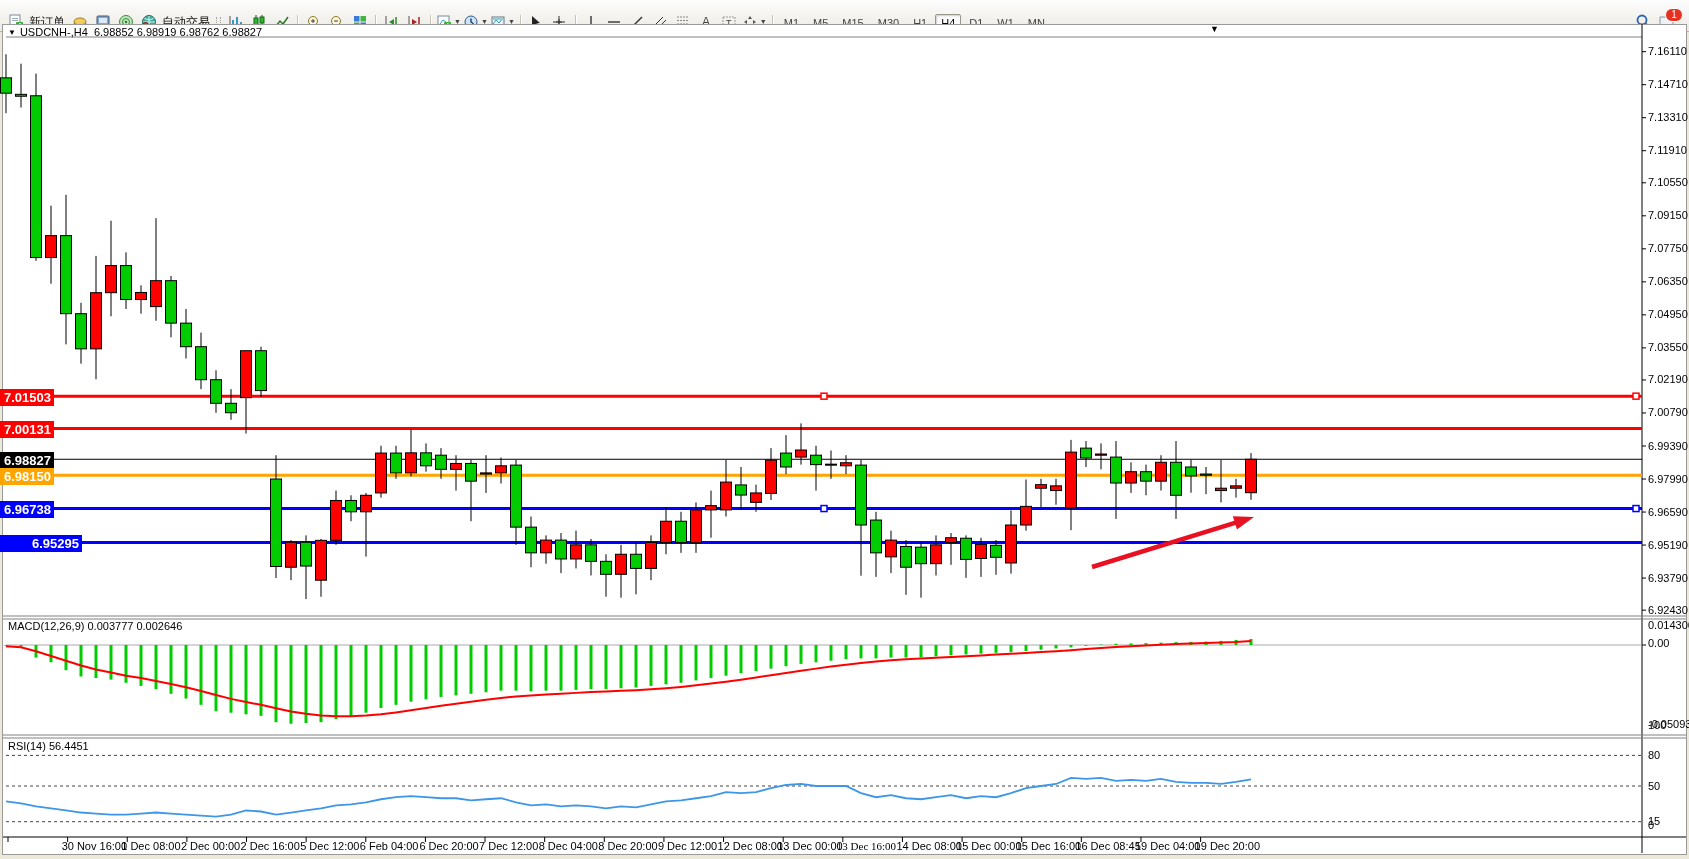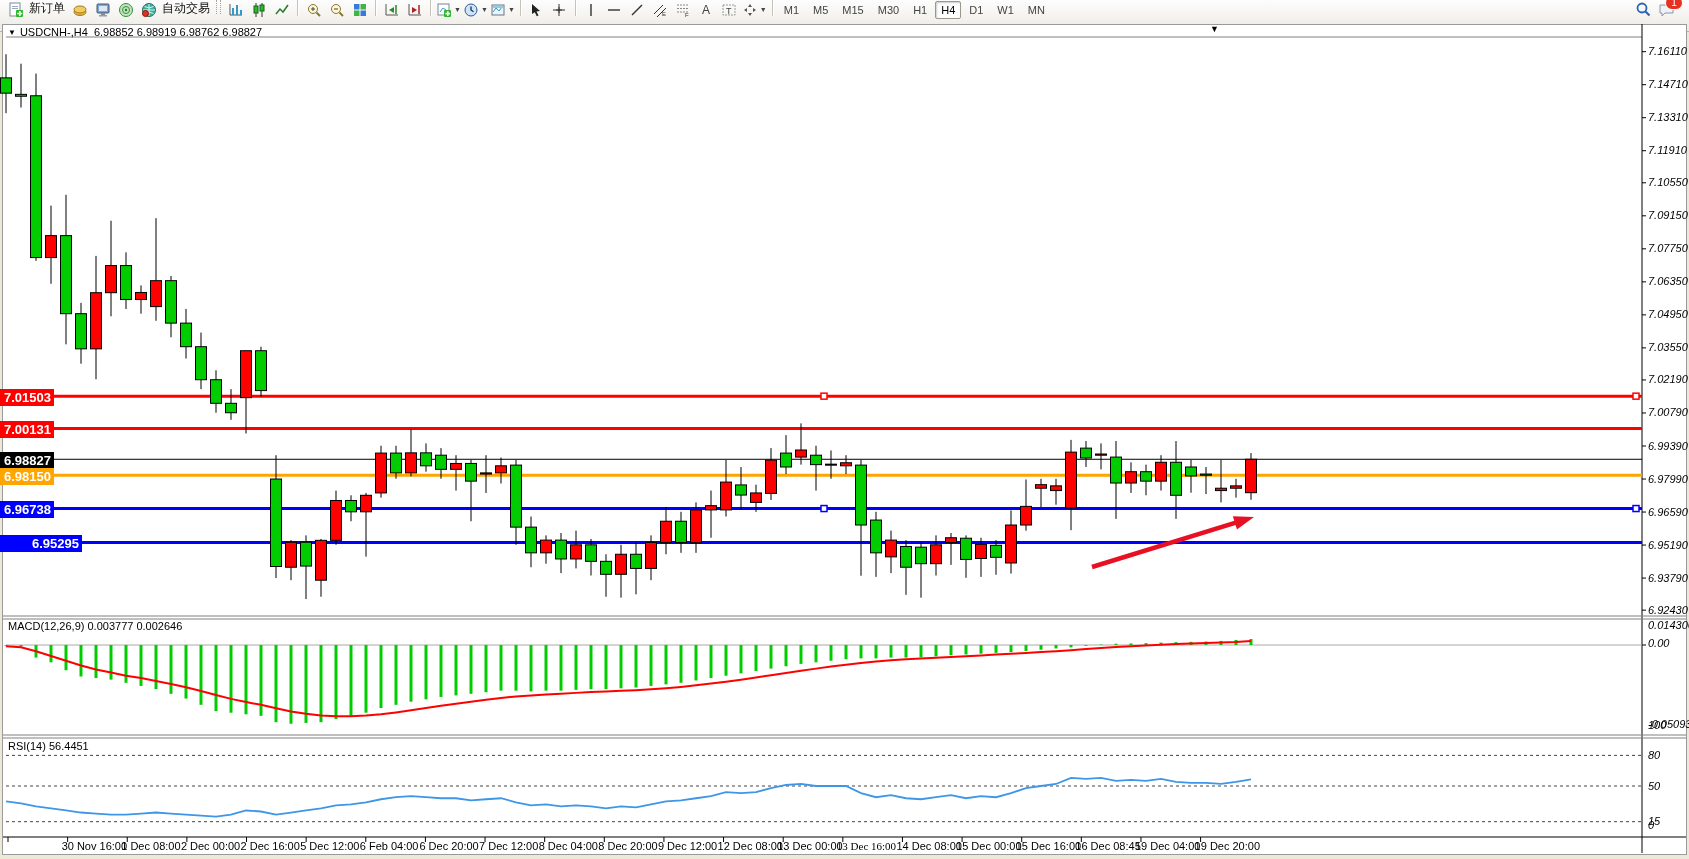--- a/index.html
+++ b/index.html
@@ -1,32 +1,32 @@
 <!DOCTYPE html>
 <html><head>
 <meta charset="utf-8">
 <style>
   html,body{margin:0;padding:0;}
   body{width:1689px;height:859px;overflow:hidden;background:#ece9d8;font-family:"Liberation Sans",sans-serif;position:relative;}
   
-  #toolbar{position:absolute;left:0;top:0;width:1689px;height:32px;background:linear-gradient(#fdfdfd,#eceae3);border-bottom:1px solid #b9b6ac;display:flex;align-items:flex-start;padding:0 4px;box-sizing:border-box;}
+  #toolbar{position:absolute;left:0;top:0;width:1689px;height:32px;background:linear-gradient(#fdfdfd,#eceae3);border-bottom:1px solid #b9b6ac;display:flex;align-items:flex-end;padding:0 4px;box-sizing:border-box;}
   .tbtn{display:inline-flex;align-items:center;justify-content:center;height:19px;min-width:21px;margin:0 1px;border-radius:2px;color:#333;}
   .tbtn svg{display:block;}
   .tlabel{font-size:12px;color:#111;margin:0 3px 0 2px;white-space:nowrap;}
   .tsep{width:1px;height:16px;background:#c6c3b9;margin:0 4px;box-shadow:1px 0 0 #fff;}
   .grip{width:3px;height:14px;margin:0 3px;border-left:1px dotted #a5a29a;border-right:1px dotted #a5a29a;}
   .caret{font-size:7px;color:#444;margin-left:2px;}
   .tf{font-size:11px;color:#444;padding:2px 5px;margin:0 1px;border:1px solid transparent;border-radius:2px;}
   .tf.active{background:#fff;border:1px solid #9a978d;box-shadow:inset 1px 1px 2px #ccc;color:#000;}
   #tb-right{margin-left:auto;display:flex;align-items:center;}
   #chat-badge{position:absolute;top:-4px;right:-6px;background:#e53022;color:#fff;border-radius:8px;font-size:10px;line-height:12px;min-width:12px;text-align:center;padding:0 2px;border:1px solid #fff;}
   
   #chartwin{position:absolute;left:2px;top:24px;width:1685px;height:831px;background:#fff;border:1px solid #9a9a9a;box-sizing:border-box;}
   #plotsvg{position:absolute;left:0;top:0;}
-  .axlabel{position:absolute;font-size:11px;color:#000;white-space:nowrap;font-style:italic;}
+  .axlabel{position:absolute;font-size:11px;color:#000;white-space:nowrap;}
   .badge{position:absolute;left:1644px;font-size:13px;font-weight:600;color:#fff;padding:1px 3px 1px 4px;min-width:44px;white-space:nowrap;}
   .tlab{position:absolute;font-size:11px;color:#000;white-space:nowrap;}
   .indlabel{position:absolute;font-size:11px;color:#000;white-space:nowrap;}
   #titlestrip{position:absolute;left:8px;top:26px;font-size:11px;color:#000;white-space:nowrap;}
   #titlestrip .tri{font-size:8px;vertical-align:1px;margin-right:4px;}
   #shiftmark{position:absolute;left:1210px;top:24px;font-size:9px;color:#000;}
 </style>
 </head>
 <body>
 

